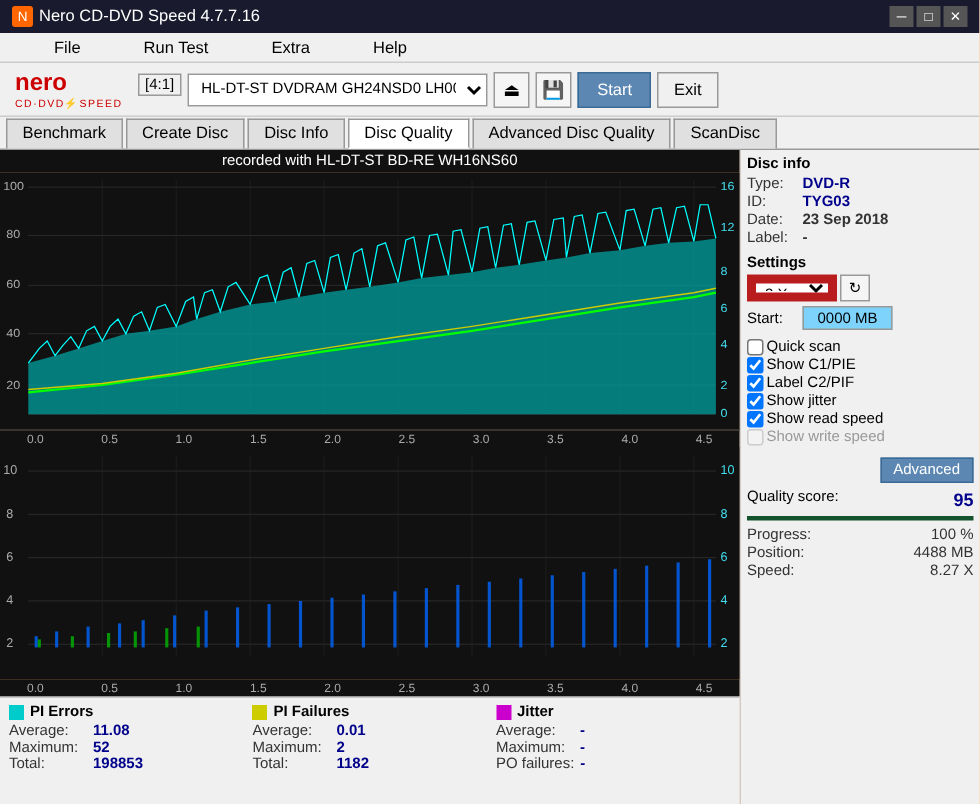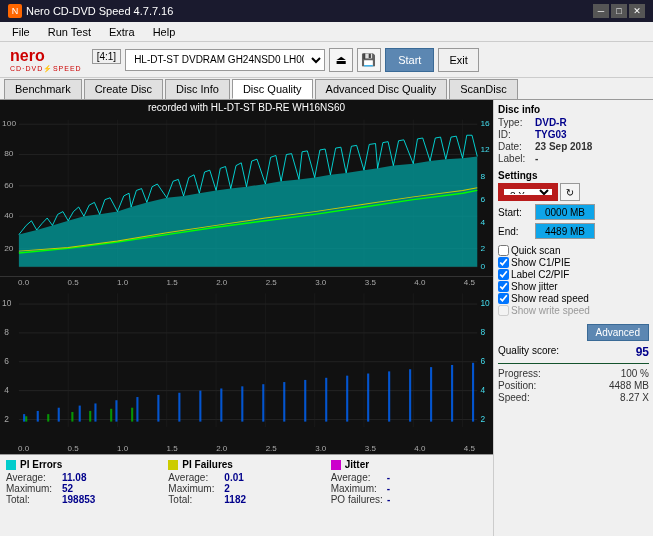--- a/index.html
+++ b/index.html
@@ -7,21 +7,21 @@
 
     
     .title-bar { background: #1a1a2e; color: white; height: 22px; display: flex; align-items: center; justify-content: space-between; padding: 0 8px; font-size: 11px; }
     .title-bar-left { display: flex; align-items: center; gap: 4px; }
     .title-bar-icon { width: 14px; height: 14px; background: #ff6600; border-radius: 2px; font-size: 9px; display: flex; align-items: center; justify-content: center; color: white; }
     .title-bar-controls { display: flex; gap: 2px; }
     .title-btn { width: 16px; height: 14px; background: #555; color: white; font-size: 9px; display: flex; align-items: center; justify-content: center; cursor: pointer; }
 
     
     .menu-bar { background: #f0f0f0; border-bottom: 1px solid #ccc; height: 20px; display: flex; align-items: center; padding: 0 4px; gap: 2px; }
-    .menu-item { padding: 2px 8px; font-size: 11px; cursor: pointer; }
+    .menu-item { padding: 2px 8px; font-size: 11px; cursor: pointer; margin-left: 24px; }
 
     
     .toolbar { background: #f0f0f0; border-bottom: 1px solid #ccc; height: 36px; display: flex; align-items: center; padding: 2px 4px; gap: 4px; }
     .logo-area { display: flex; align-items: center; padding: 2px 6px; }
     .drive-select { display: flex; align-items: flex-start; gap: 4px; }
     .ratio-badge { background: #f0f0f0; border: 1px solid #999; padding: 1px 4px; font-size: 10px; }
     .drive-dropdown { border: 1px solid #999; background: white; padding: 2px 4px; font-size: 10px; width: 200px; height: 22px; }
     .toolbar-icon-btn { width: 24px; height: 24px; border: 1px solid #999; background: #f5f5f5; display: flex; align-items: center; justify-content: center; cursor: pointer; font-size: 12px; }
     .start-btn { background: #5c87b2; color: white; border: 1px solid #3a6a96; padding: 3px 12px; cursor: pointer; font-size: 11px; height: 24px; }
     .exit-btn { background: #f0f0f0; border: 1px solid #999; padding: 3px 10px; cursor: pointer; font-size: 11px; height: 24px; }
@@ -46,36 +46,36 @@
     
     .side-panel { width: 160px; background: #f0f0f0; border-left: 1px solid #ccc; padding: 4px; font-size: 10px; overflow: hidden; }
     .panel-section { margin-bottom: 6px; }
     .panel-title { font-weight: bold; font-size: 10px; margin-bottom: 2px; }
     .info-row { display: flex; gap: 2px; margin-bottom: 1px; }
     .info-label { color: #333; min-width: 35px; }
     .info-value { color: #00008b; font-weight: bold; }
     .info-value.date { color: #333; }
     .settings-row { display: flex; align-items: center; gap: 2px; margin-bottom: 3px; }
     .speed-dropdown { border: 6px solid #b91c1c; background: white; padding: 1px 2px; font-size: 10px; width: 60px; height: 18px; }
-    .mb-input { border: 1px solid #999; background: #0ea5e9; padding: 6px; font-size: 10px; width: 60px; height: 16px; text-align: center; }
+    .mb-input { border: 1px solid #999; background: #7dd3fc; padding: 6px; font-size: 10px; width: 60px; height: 16px; text-align: center; }
     .mb-label { min-width: 35px; }
     .checkbox-row { display: flex; align-items: center; gap: 2px; margin-bottom: 1px; }
     .checkbox-row input { width: 11px; height: 11px; }
     .advanced-btn { background: #5c87b2; color: white; border: 1px solid #3a6a96; padding: 2px 8px; cursor: pointer; font-size: 10px; margin-top: 2px; float: right; }
     .quality-row { display: flex; justify-content: space-between; margin-top: 4px; font-size: 10px; }
     .quality-score { color: #00008b; font-weight: bold; font-size: 12px; }
 
     
-    .progress-section { border-top: 1px solid #14532d; padding-top: 4px; margin-top: 4px; }
+    .progress-section { border-top: 3px solid #14532d; padding-top: 4px; margin-top: 4px; }
     .prog-row { display: flex; justify-content: space-between; margin-bottom: 1px; }
     .prog-label { color: #333; }
     .prog-value { color: #333; }
 
     
-    .stats-area { background: #f0f0f0; border-top: 1px solid #999; padding: 4px 6px; display: flex; gap: 6px; height: 82px; }
+    .stats-area { background: #f0f0f0; border-top: 1px solid #999; padding: 4px 6px; display: flex; gap: 6px; height: 72px; }
     .stat-box { flex: 1; }
     .stat-header { display: flex; align-items: center; gap: 4px; margin-bottom: 2px; }
     .stat-color-box { width: 10px; height: 10px; }
     .stat-title { font-weight: bold; font-size: 10px; }
     .stat-row { display: flex; gap: 4px; font-size: 10px; }
     .stat-lbl { color: #333; min-width: 52px; }
     .stat-val { color: #00008b; font-weight: bold; min-width: 40px; }
 
     
     svg { display: block; }
@@ -382,24 +382,20 @@
       <div class="settings-row">
         <select class="speed-dropdown">
           <option>8 X</option>
         </select>
         <div class="refresh-btn">↻</div>
       </div>
       <div class="settings-row">
         <span class="mb-label">Start:</span>
         <input class="mb-input" type="text" value="0000 MB" style="">
       </div>
-      <div class="settings-row">
-        <span class="mb-label">End:</span>
-        <input class="mb-input" type="text" value="4489 MB" style="">
-      </div>
     </div>
 
     <div class="panel-section">
       <div class="checkbox-row">
         <input type="checkbox" style="">
         <span>Quick scan</span>
       </div>
       <div class="checkbox-row">
         <input type="checkbox" checked="" style="">
         <span>Show C1/PIE</span>

